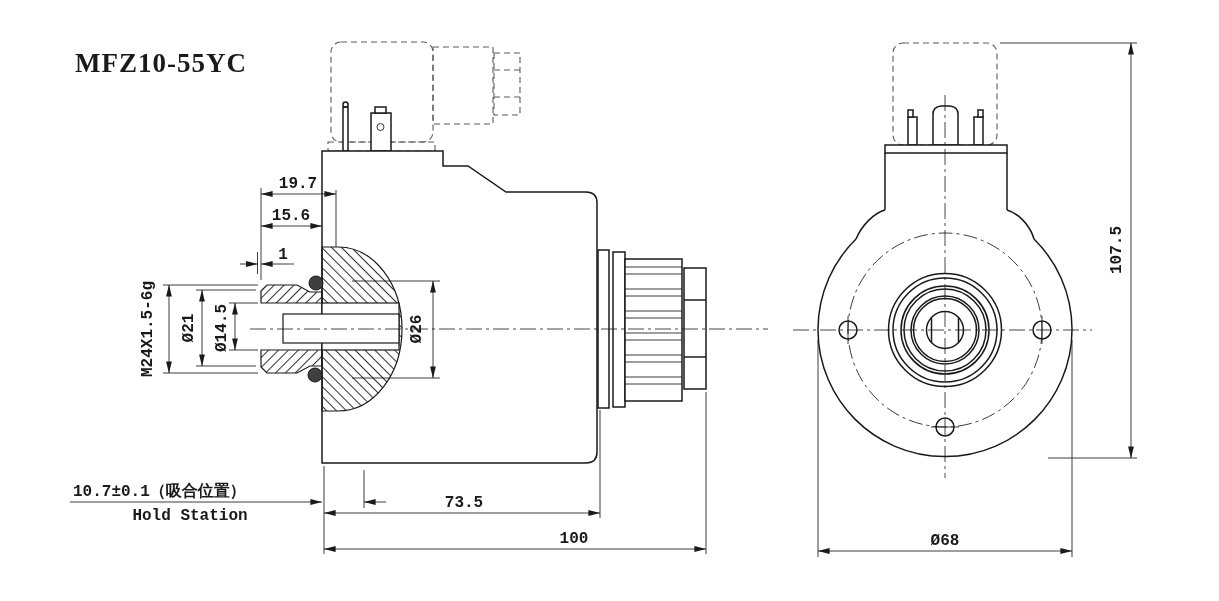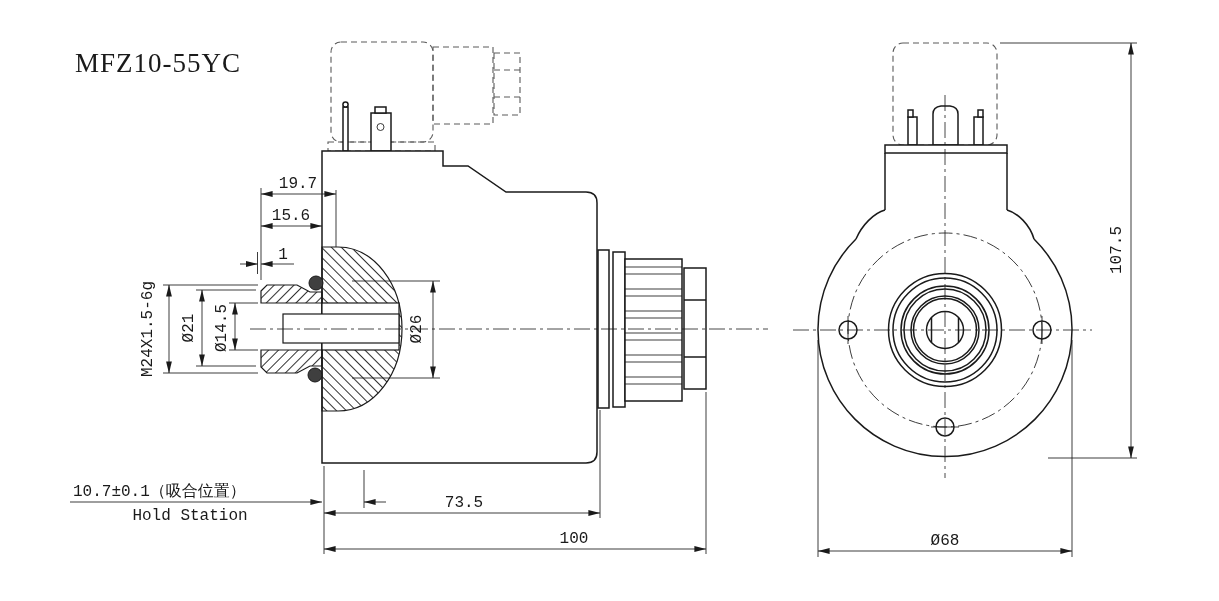--- a/index.html
+++ b/index.html
@@ -1,16 +1,16 @@
 <!DOCTYPE html>
 <html><head>
 <meta charset="utf-8">
 <style>
   html,body{margin:0;padding:0;background:#ffffff;}
-  .sheet{position:relative;width:1219px;height:601px;background:#ffffff;overflow:hidden;}
+  .sheet{position:relative;width:1219px;height:601px;background:#ffffff;overflow:hidden;font-weight:bold;}
   svg{display:block;}
   .title-text{font-family:"Liberation Serif", serif;font-size:27px;fill:#1a1a1a;letter-spacing:1px;}
   .dim-text{font-family:"Liberation Mono","DejaVu Sans Mono",monospace;font-size:16px;fill:#1a1a1a;}
   .outline{stroke:#1a1a1a;stroke-width:1.5;fill:none;}
   .outline-w{stroke:#1a1a1a;stroke-width:1.5;fill:#ffffff;}
   .sect{stroke:#1a1a1a;stroke-width:1.2;}
   .thin{stroke:#1a1a1a;stroke-width:0.85;fill:none;}
   .dimline{stroke:#1a1a1a;stroke-width:0.85;fill:none;marker-start:url(#arw);marker-end:url(#arw);}
   .dimend{stroke:#1a1a1a;stroke-width:0.85;fill:none;marker-end:url(#arw);}
   .cline{stroke:#1a1a1a;stroke-width:0.8;fill:none;stroke-dasharray:16 4 3 4;}

